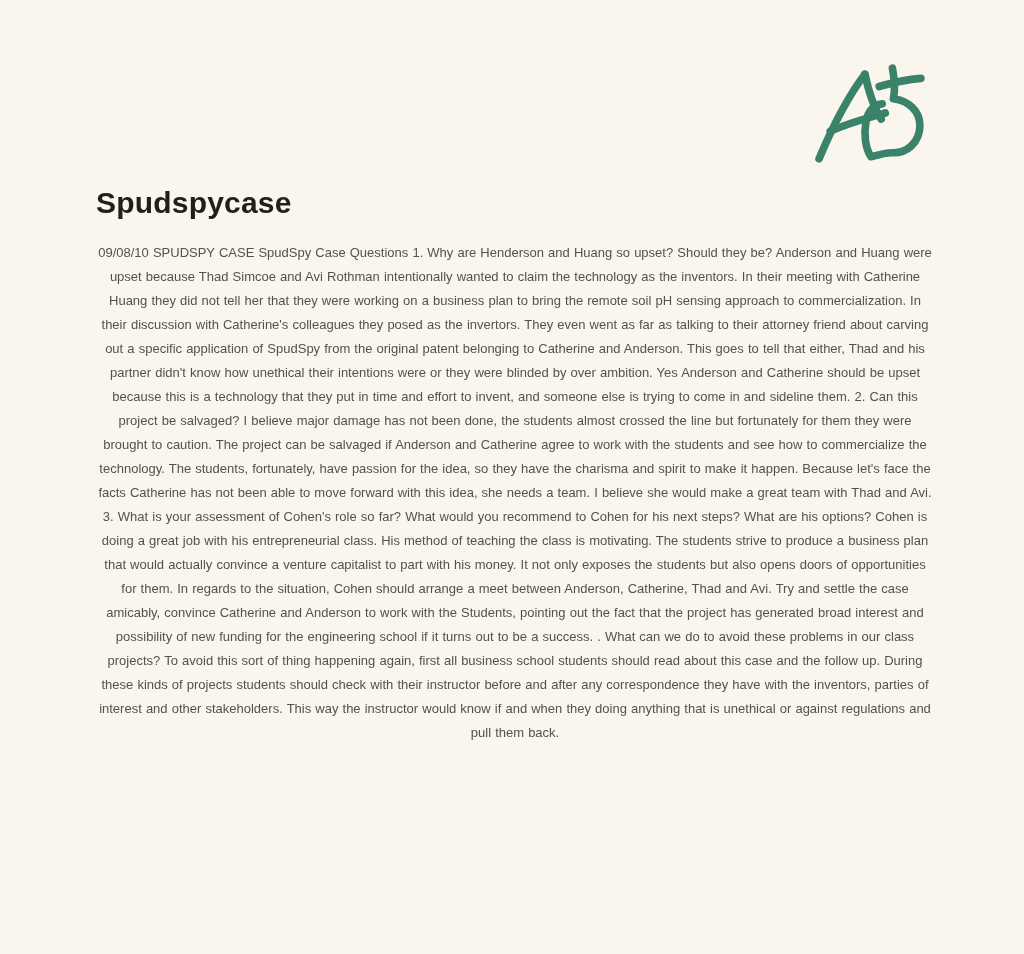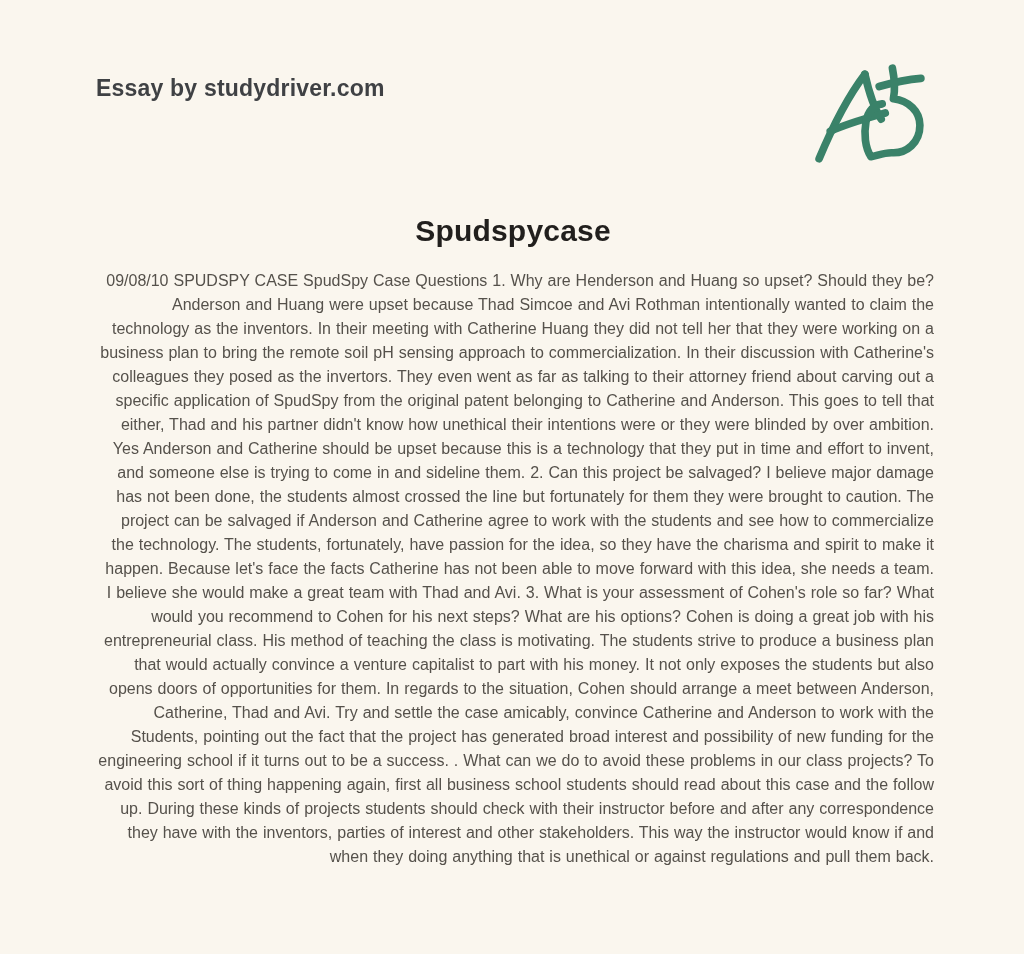--- a/index.html
+++ b/index.html
@@ -48,38 +48,36 @@
     width:112px;
     height:102px;
   }
   .article-title{
     margin-top:112px;
     font-size:30px;
     line-height:34px;
     font-weight:700;
     color:var(--title);
     letter-spacing:.2px;
-    text-align:center;
   }
   .article-body{
     margin-top:21px;
     width:838px;
-    font-size:16px;
+    font-size:13px;
     line-height:24px;
     color:var(--body);
-    text-align:right;
+    text-align:center;
     word-spacing:.5px;
   }
 </style>
 </head>
 <body>
 
 <div class="content">
 
-  <div class="site-title">Essay by studydriver.com</div>
 
 
   <svg class="logo" viewBox="0 0 110 100" fill="none" stroke="#3a8269" stroke-width="7.5" stroke-linecap="round" stroke-linejoin="round">
 
     <path d="M5,95 C18,64 34,33 50,12"></path>
 
     <path d="M50,12 C54,30 59,45 66,56"></path>
 
     <path d="M16,68 C33,60 52,55 70,50"></path>
 

